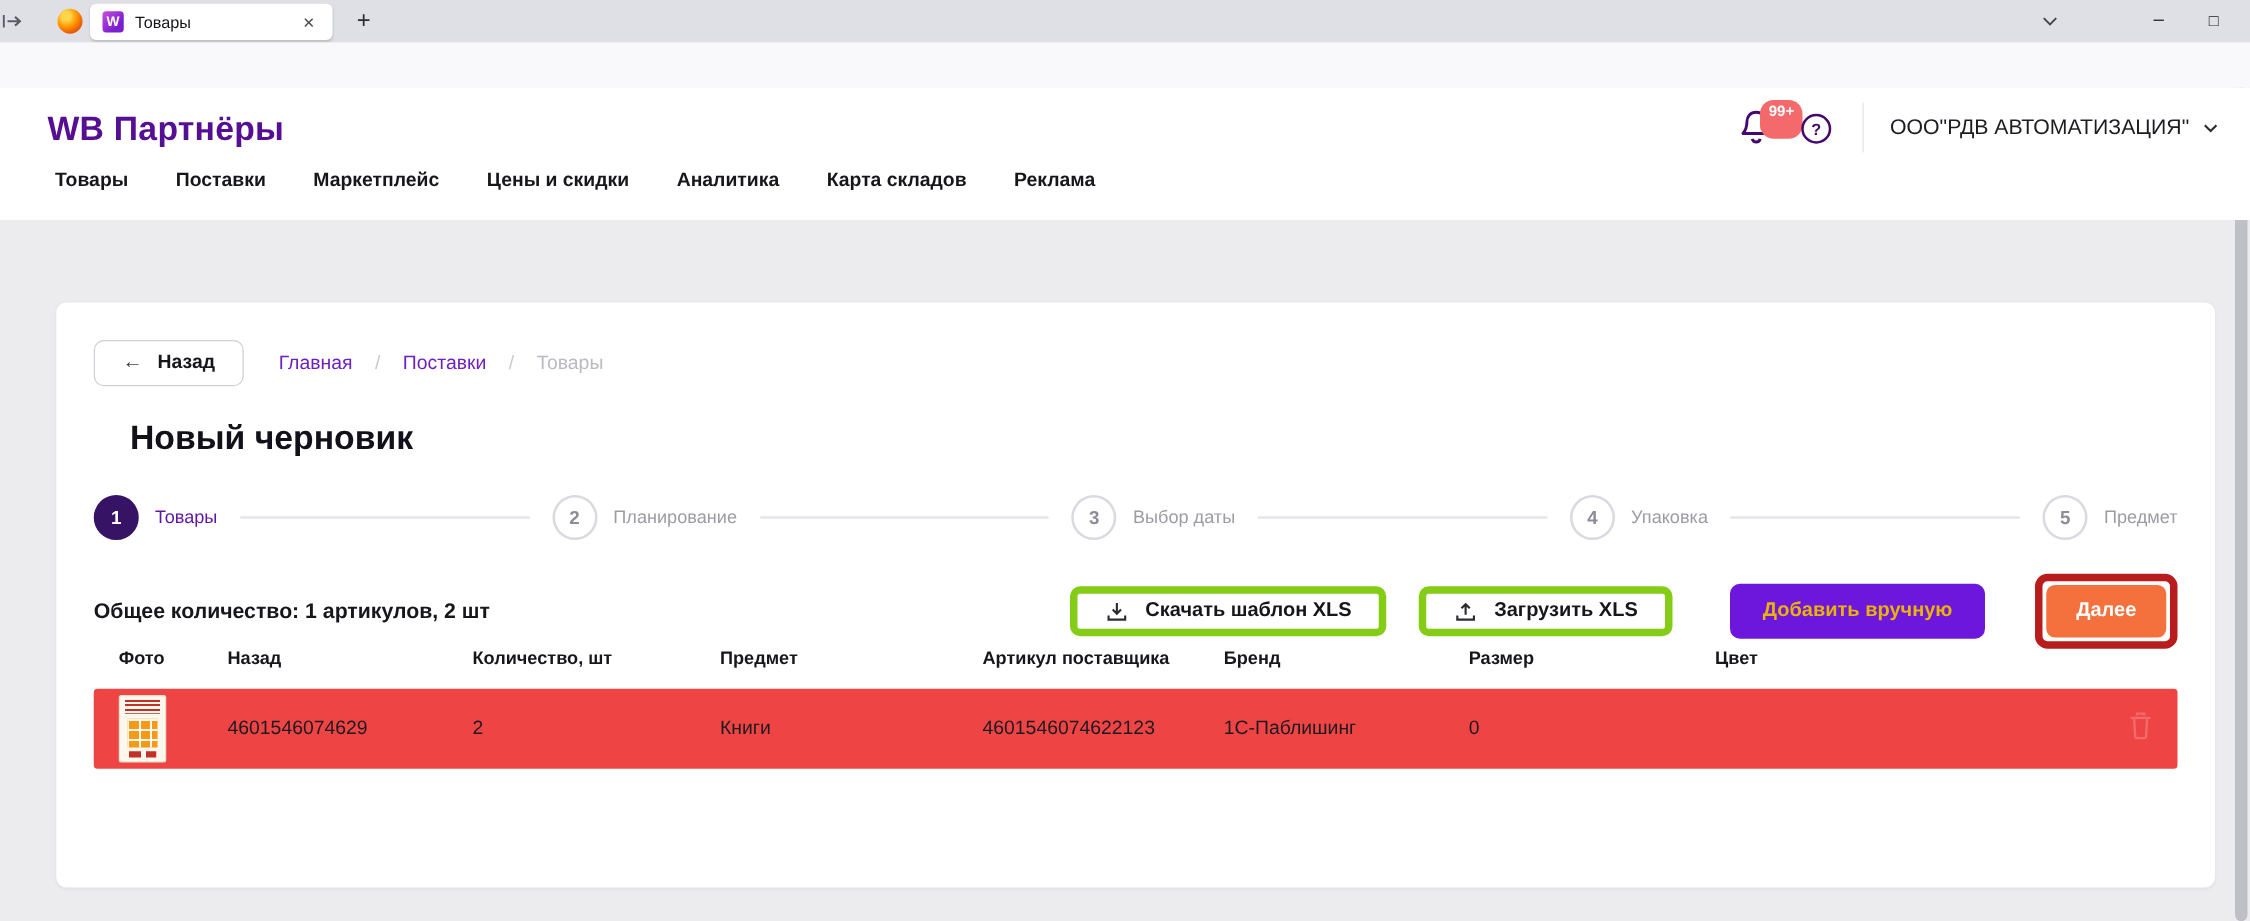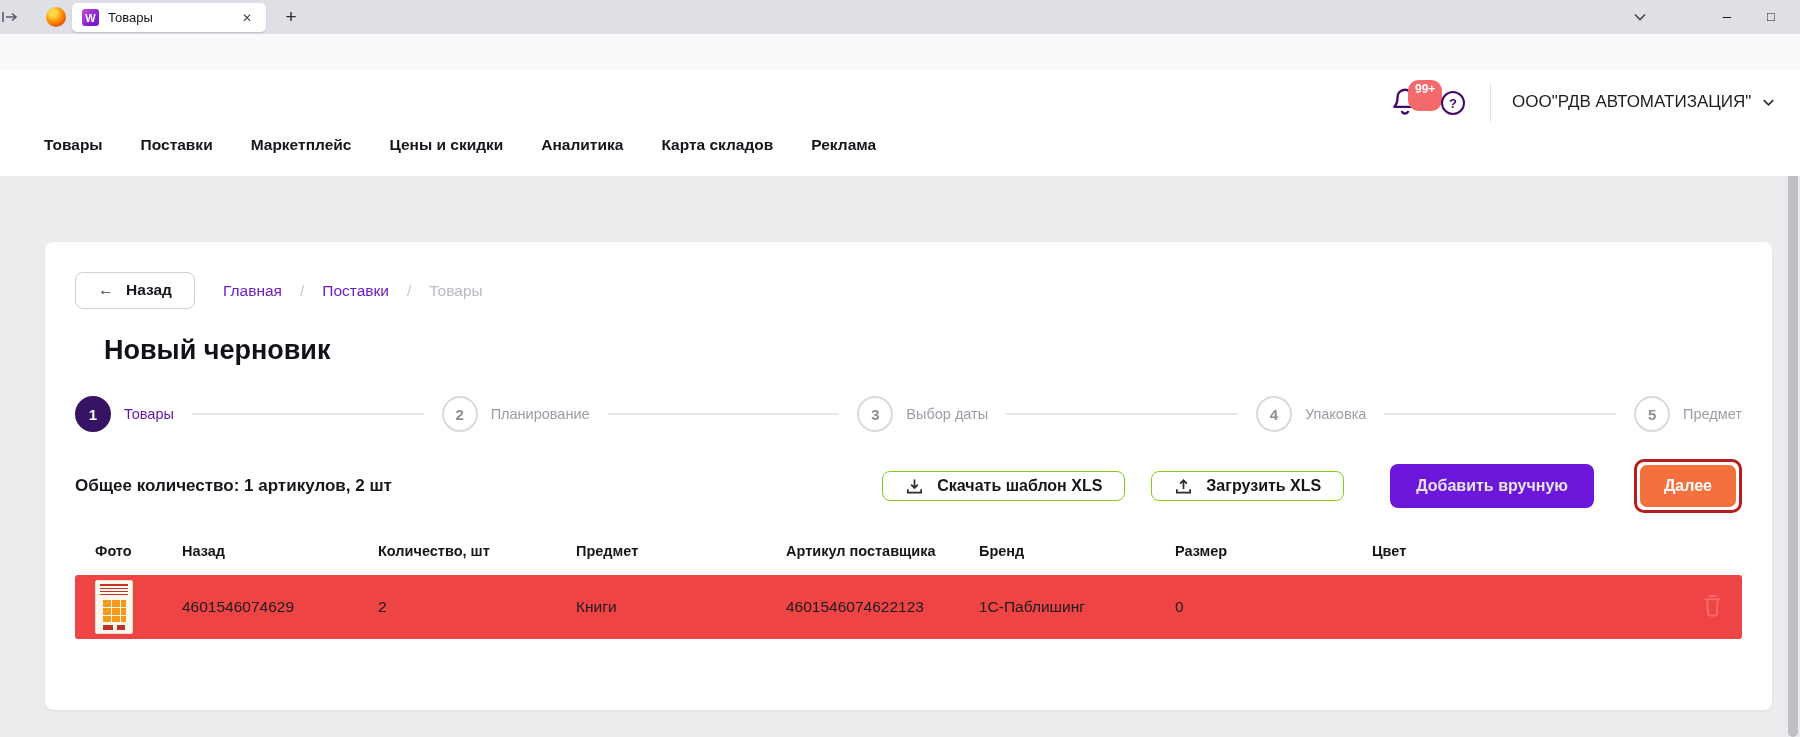--- a/index.html
+++ b/index.html
@@ -65,30 +65,30 @@
   .stepper { margin-top:30px; display:flex; align-items:center; }
   .step-c { width:36px; height:36px; border-radius:50%; border:2px solid #d9d9e1; color:#8d8d97; font-weight:600;
     font-size:15px; display:flex; align-items:center; justify-content:center; flex:none; background:#fff; }
   .step-c.active { background:#371366; border-color:#371366; color:#fff; }
   .step-t { margin-left:13px; font-size:14.5px; color:#9c9ca6; flex:none; }
   .step-t.active { color:#5d16a8; }
   .step-line { flex:1; height:2px; background:#e5e5ea; margin:0 18px; border-radius:1px; }
 
   .actions { margin-top:27px; display:flex; align-items:center; }
   .summary { font-size:17px; font-weight:bold; margin-right:auto; }
-  .btn-outline { display:flex; align-items:center; gap:13px; border:1px solid #84cc16; border-radius:8px; height:30px;
+  .btn-outline { display:flex; align-items:center; gap:13px; border:6px solid #84cc16; border-radius:8px; height:40px;
     padding:0 22px; background:#fff; font-size:16px; font-weight:bold; color:#17161c; }
   .btn-outline + .btn-outline { margin-left:26px;align-items:center; }
   .btn-purple { margin-left:46px; border:none; border-radius:8px; height:44px; padding:0 26px; background:#6d16dc;
-    color:#e5e5e5; font-size:16px; font-weight:600; }
-  .next-box { margin-left:40px; border:3px solid #b91c1c; border-radius:10px; padding:3px; }
+    color:#eab308; font-size:16px; font-weight:600; }
+  .next-box { margin-left:40px; border:6px solid #b91c1c; border-radius:10px; padding:3px; }
   .btn-orange { border:none; border-radius:7px; height:42px; padding:0 24px; background:#f4703c; color:#fff;
     font-size:16px; font-weight:600; }
 
-  .tbl { margin-top:30px; }
+  .tbl { }
   .tbl-head, .tbl-row { display:grid; grid-template-columns:87px 196px 198px 210px 193px 196px 197px 1fr 60px;
     align-items:center; padding-left:20px; }
   .tbl-head { font-size:14.5px; font-weight:bold; color:#17161c; }
   .tbl-row { margin-top:16px; background:#ef4444; height:64px; border-radius:3px; font-size:15.5px; color:#1c1b22; }
 
   .thumb { width:38px; height:54px; background:#fdf8ee; border:1px solid #e7dfcd; border-radius:2px; overflow:hidden; }
   .t-lines { height:11px; margin:3px 4px 0; background:repeating-linear-gradient(#c23128 0 1.5px, transparent 1.5px 3.5px); }
   .t-grid { height:23px; margin:4px 6px 0;
     background-color:#f49a18;
     background-image:repeating-linear-gradient(90deg, #fdf8ee 0 1.5px, transparent 1.5px 9px),
@@ -157,20 +157,21 @@
         <path d="M2.5 13.5h11"></path>
       </svg>
   </span>
 </div>
 
 <div class="scrollbar">
   <div class="scroll-thumb"></div>
 </div>
 
 <div class="site-header">
+  <div class="logo">WB Партнёры</div>
 
   <span class="bell-wrap">
     <svg width="30" height="32" viewBox="0 0 28 30" fill="none" stroke="#43096f" stroke-width="2.2">
       <path d="M14 3.5c-4.4 0-7 3.3-7 7.2 0 4.8-1.6 7.2-3 8.8h20c-1.4-1.6-3-4-3-8.8 0-3.9-2.6-7.2-7-7.2z" stroke-linejoin="round"></path>
       <path d="M11 23.5a3.1 3.1 0 0 0 6 0"></path>
     </svg>
   </span>
   <span class="badge">99+</span>
   <span class="q-icon">?</span>
   <span class="hdr-divider"></span>

